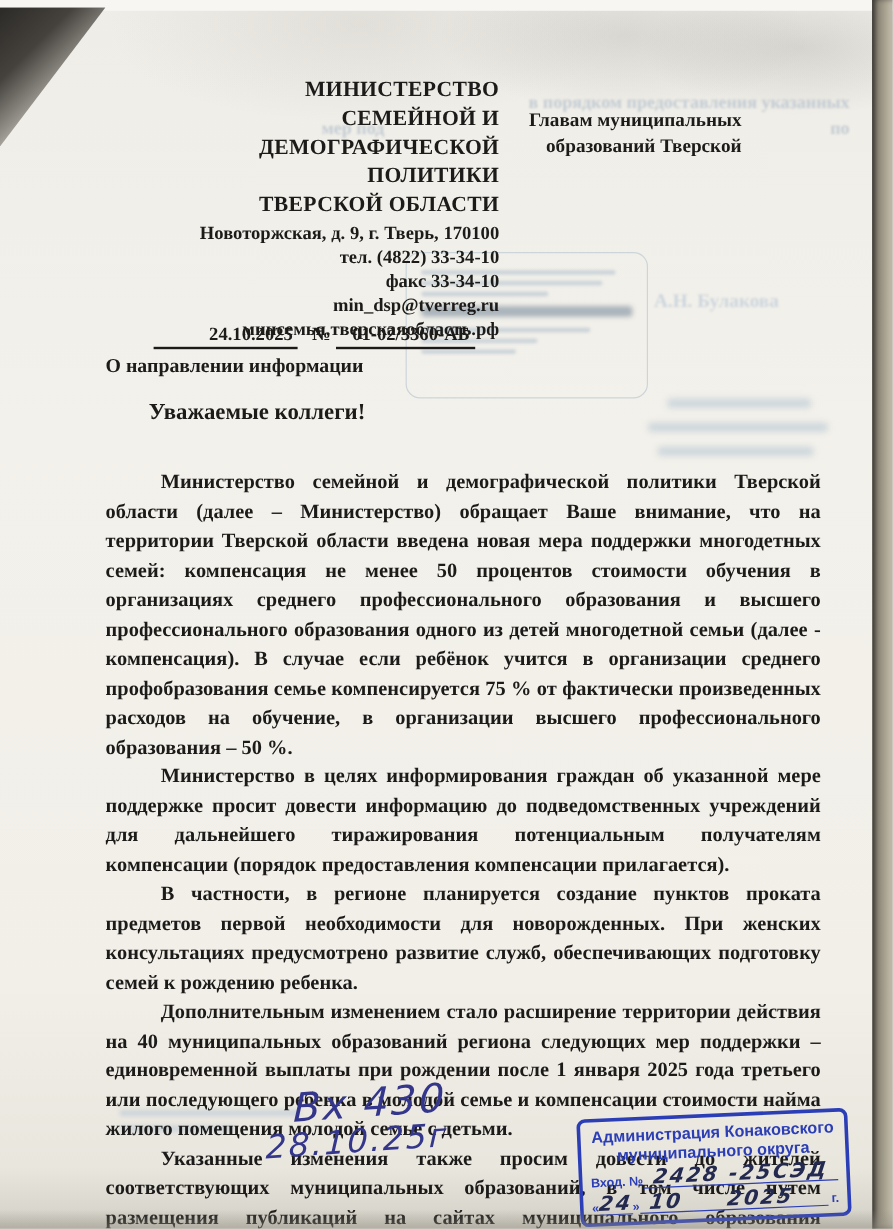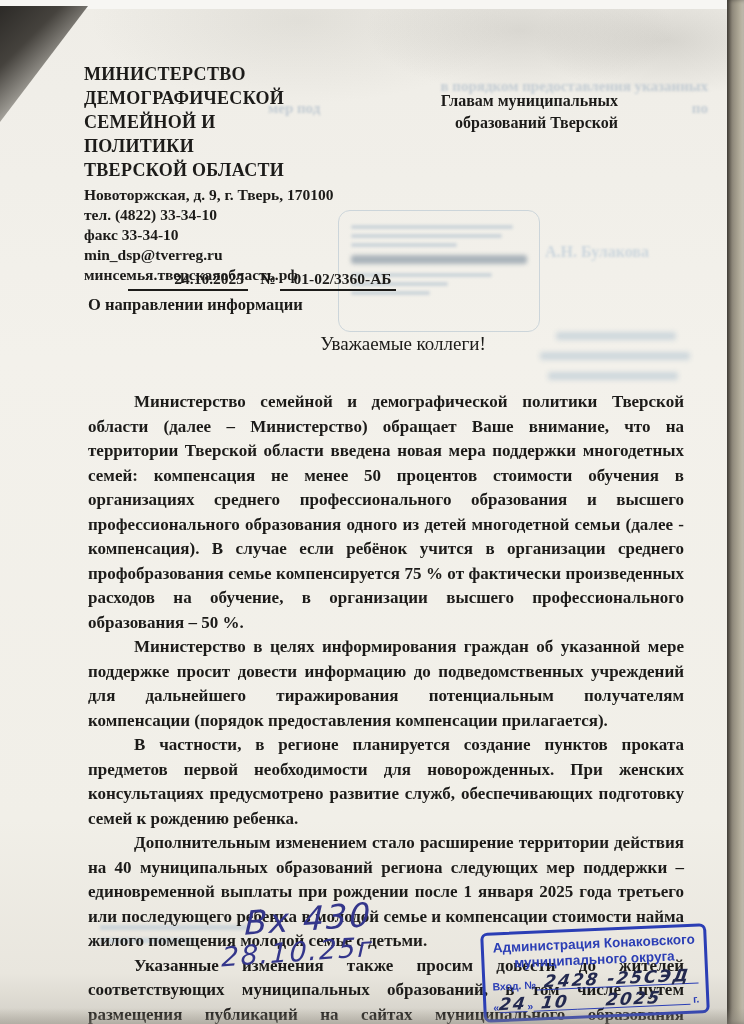--- a/index.html
+++ b/index.html
@@ -33,43 +33,43 @@
     background:linear-gradient(180deg,#211f1d,rgba(70,66,60,0.55) 60%,transparent);
   }
   .edge-bottom{
     position:absolute;left:0;bottom:0;height:16px;width:100%;
     background:linear-gradient(180deg,rgba(150,145,133,0) 0%,rgba(146,141,130,0.5) 100%);
   }
 
   
   .letterhead{
     position:absolute;left:84px;top:62px;width:332px;
-    text-align:left;font-weight:700;
+    text-align:right;font-weight:700;
   }
   .lh-ministry{font-size:18px;line-height:24px;letter-spacing:0.3px;}
   .lh-contacts{font-size:15.5px;line-height:20px;margin-top:3px;}
 
   .addressee{
     position:absolute;left:398px;top:90px;width:220px;
     text-align:right;font-weight:700;font-size:16px;line-height:22px;
   }
 
   
   .docline{position:absolute;left:88px;top:270px;width:310px;font-weight:700;font-size:15.5px;}
   .docline .seg{display:inline-block;text-align:right;border-bottom:2px solid #1c1b19;padding:0 4px 1px 4px;}
   .seg-date{width:112px;margin-left:40px;}
   .numsign{display:inline-block;margin:0 4px 0 12px;}
   .seg-num{width:108px;}
   .subject{position:absolute;left:88px;top:295px;font-weight:700;font-size:16.5px;}
 
   
   .salutation{
     position:absolute;left:88px;top:333px;width:594px;
-    text-align:center;padding-left:36px;box-sizing:border-box;
-    font-weight:400;font-size:19px;
+    text-align:left;padding-left:36px;box-sizing:border-box;
+    font-weight:700;font-size:19px;
   }
   .bodytext{
     position:absolute;left:88px;top:390px;width:596px;
     font-weight:700;font-size:17px;line-height:24.5px;
     text-align:justify;
   }
   .bodytext p{margin:0;text-indent:46px;}
 
   
   .hw-note{
@@ -143,22 +143,22 @@
   </div>
   <div class="bleed-blob blob1"></div>
   <div class="bleed-blob blob2"></div>
   <div class="bleed-blob blob3"></div>
   <div class="bleed-bl1"></div>
   <div class="bleed-bl2"></div>
 
   <div class="letterhead">
     <div class="lh-ministry">
       <div>МИНИСТЕРСТВО</div>
+      <div>СЕМЕЙНОЙ И</div>
       <div>ДЕМОГРАФИЧЕСКОЙ</div>
-      <div>СЕМЕЙНОЙ И</div>
       <div>ПОЛИТИКИ</div>
       <div>ТВЕРСКОЙ ОБЛАСТИ</div>
     </div>
     <div class="lh-contacts">
       <div>Новоторжская, д. 9, г. Тверь, 170100</div>
       <div>тел. (4822) 33-34-10</div>
       <div>факс 33-34-10</div>
       <div>min_dsp@tverreg.ru</div>
       <div>минсемья.тверскаяобласть.рф</div>
     </div>

